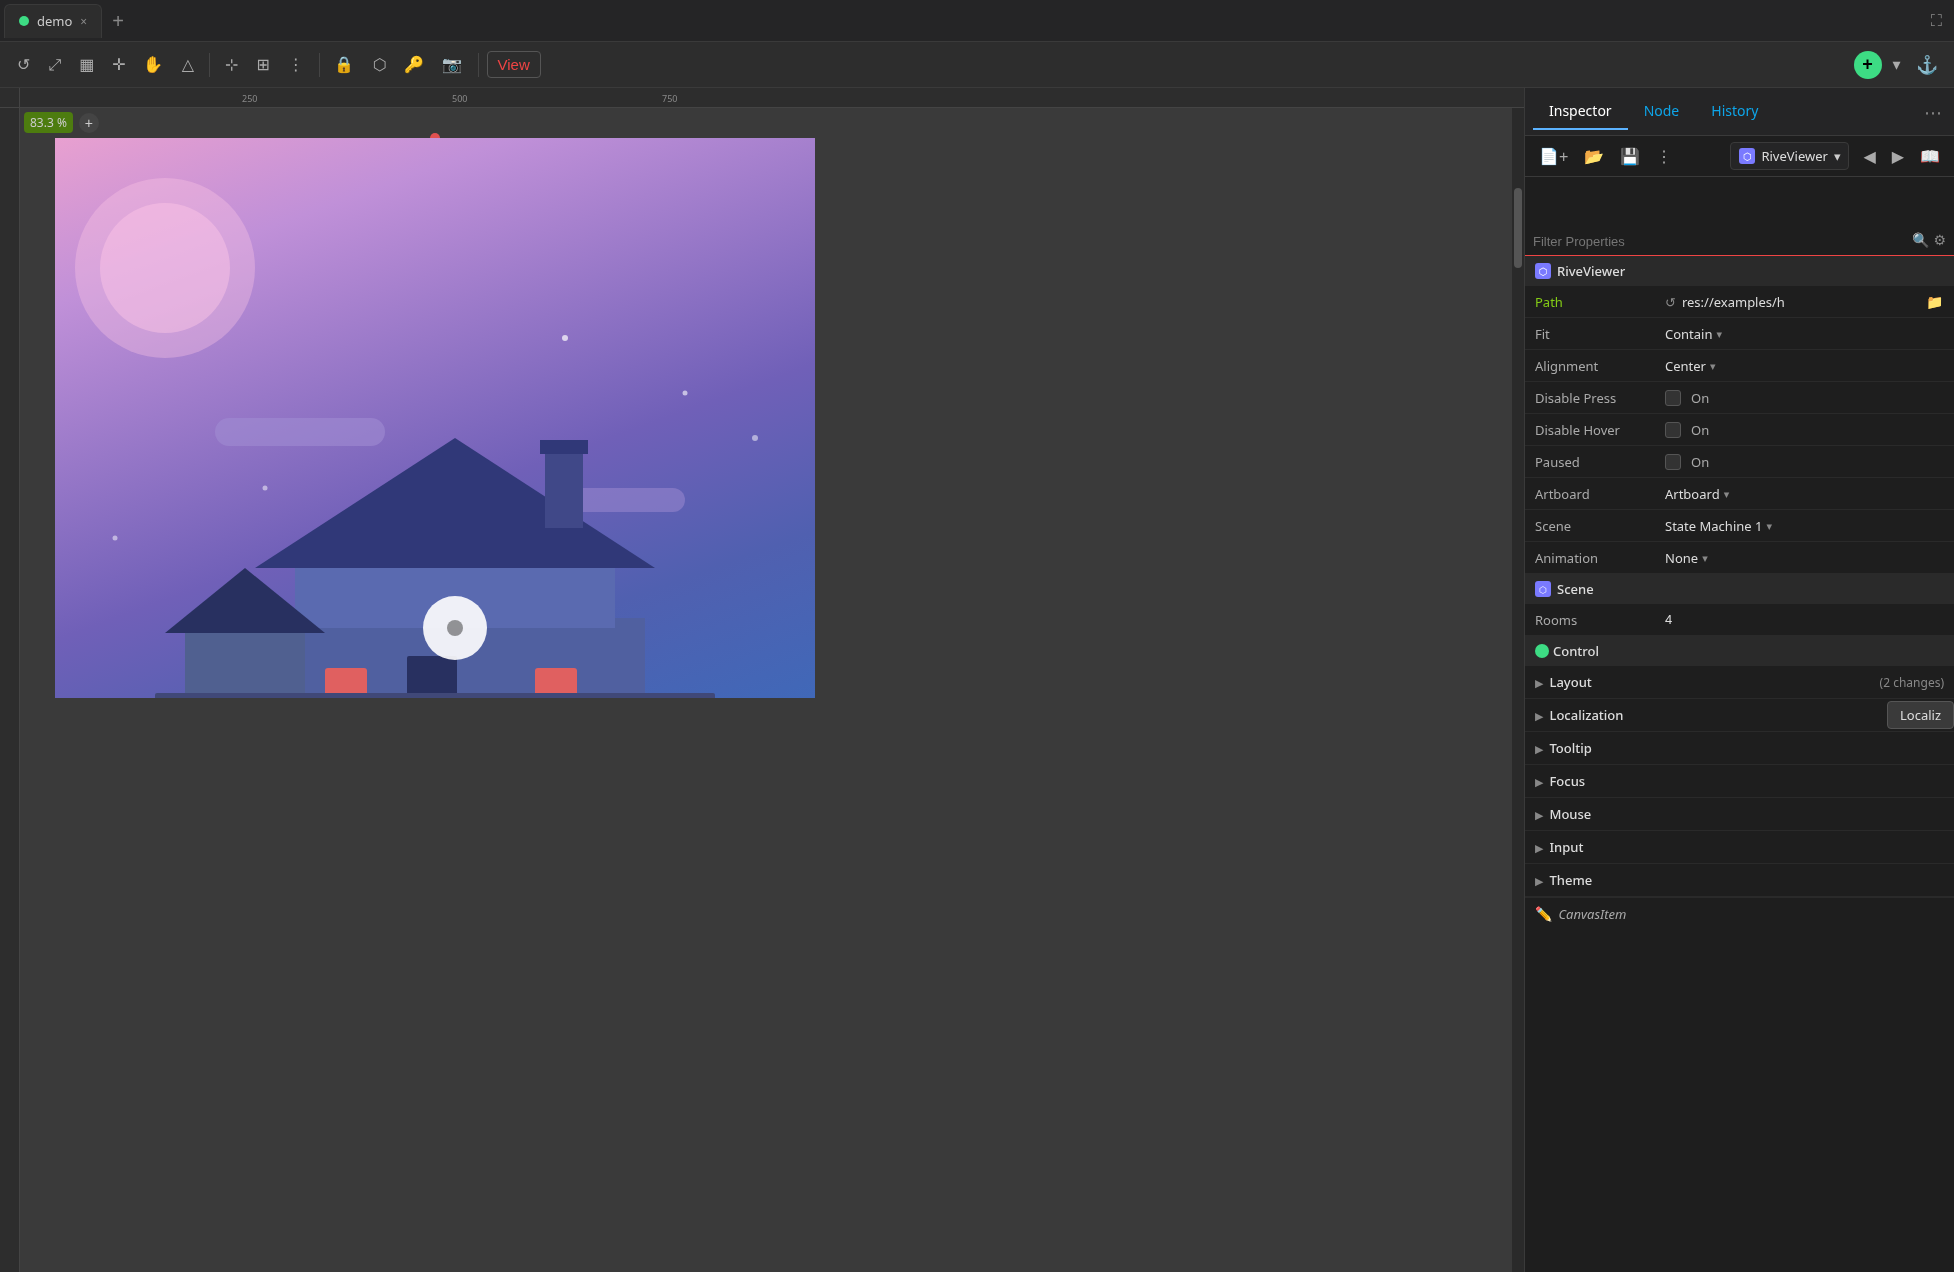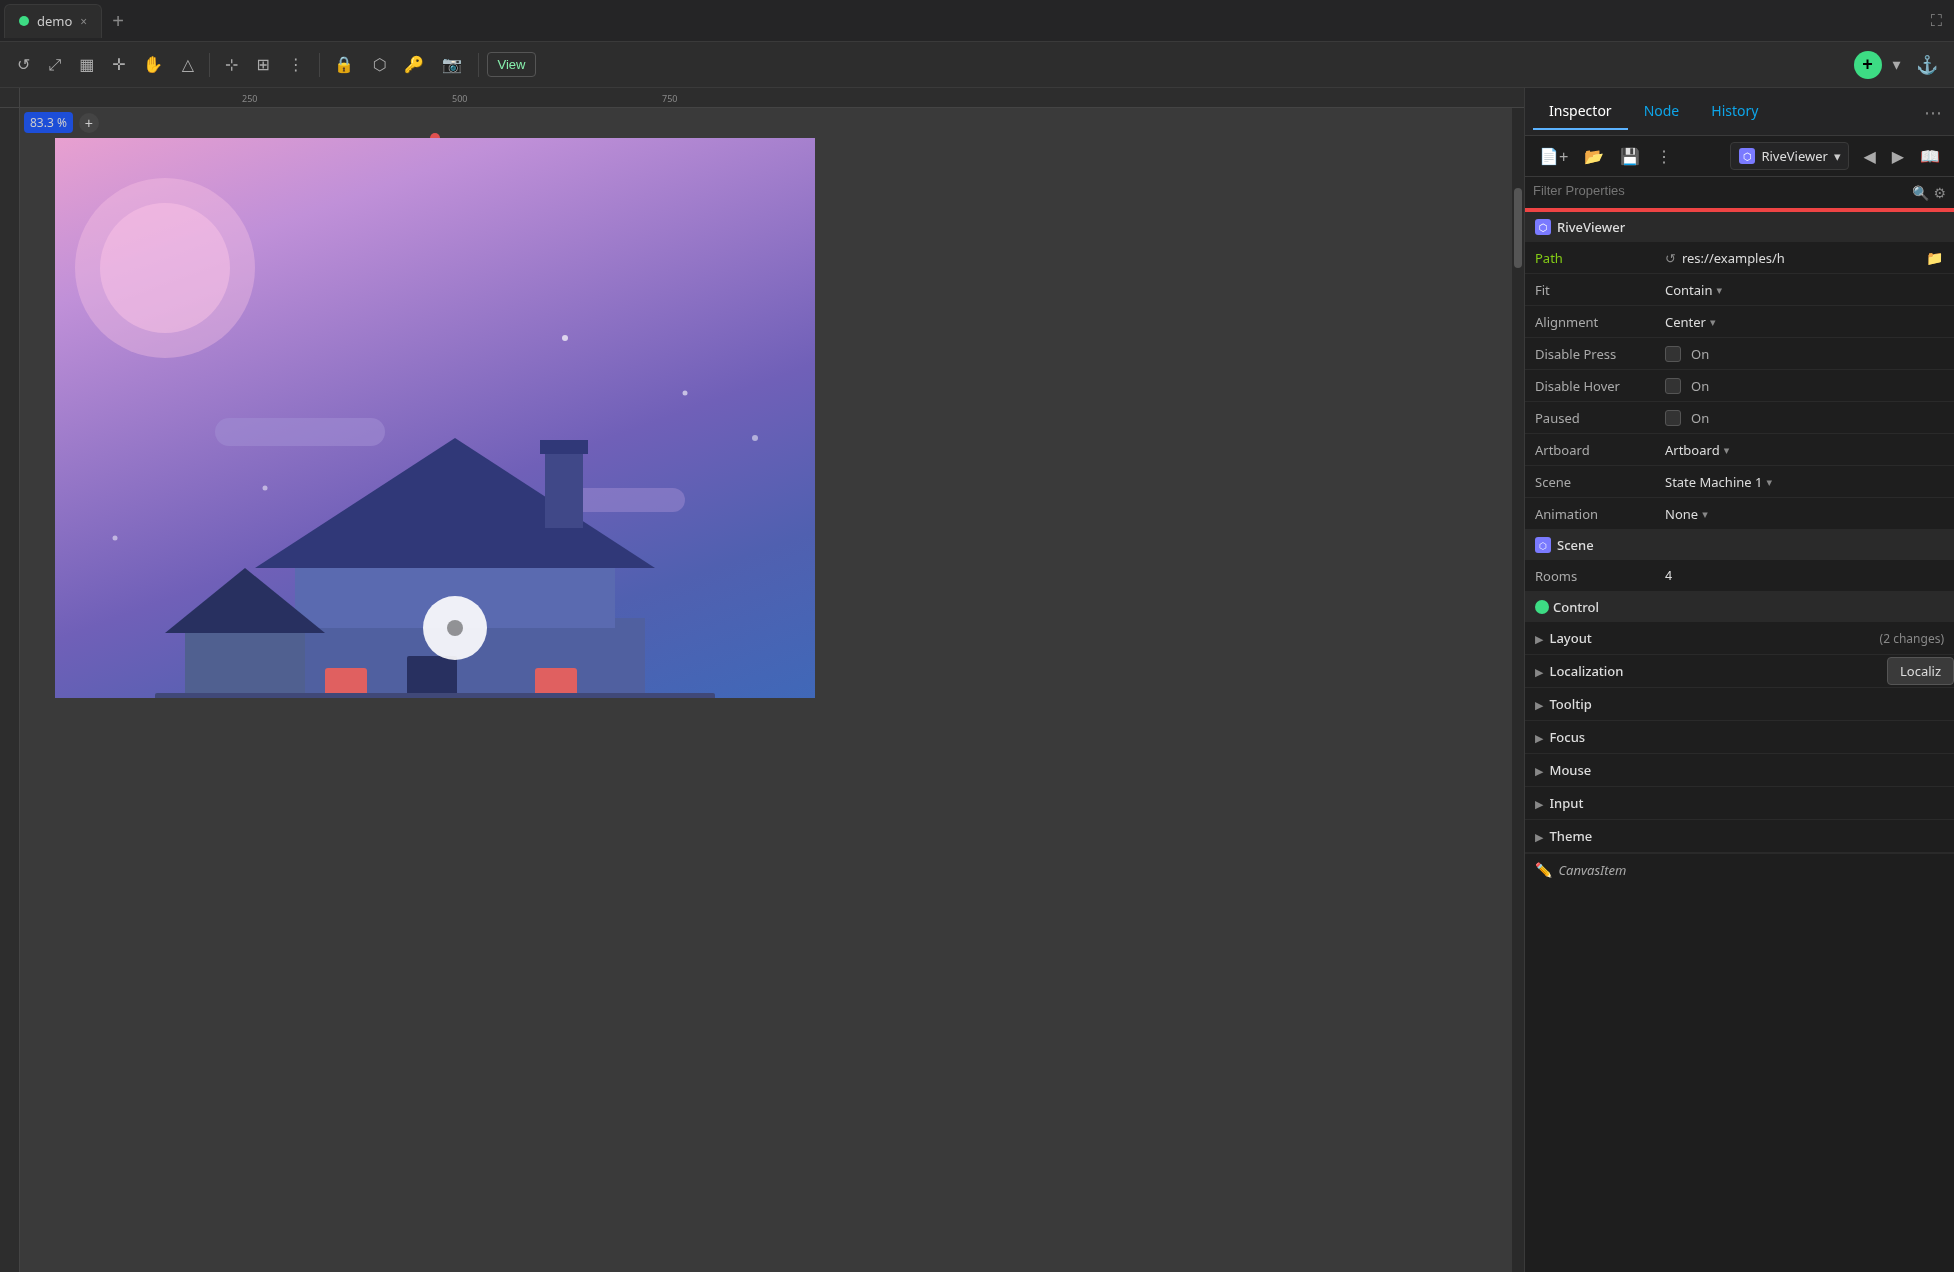--- a/index.html
+++ b/index.html
@@ -92,24 +92,24 @@
     .toolbar-sep {
       width: 1px;
       height: 24px;
       background: #444;
       margin: 0 4px;
     }
     .toolbar-view-btn {
       border: 1px solid #555;
       border-radius: 4px;
       padding: 4px 10px;
-      color: #86efac;
+      color: #ef4444;
       background: none;
       cursor: pointer;
-      font-size: 13px;
+      font-size: 15px;
     }
     .toolbar-add-btn {
       background: #3ddc84;
       border: none;
       border-radius: 50%;
       width: 28px; height: 28px;
       color: #000;
       font-size: 18px;
       cursor: pointer;
       display: flex;
@@ -185,21 +185,21 @@
     .zoom-bar {
       position: absolute;
       top: 24px;
       left: 24px;
       display: flex;
       align-items: center;
       gap: 6px;
       z-index: 20;
     }
     .zoom-label {
-      background: #1d4ed8;
+      background: #4d7c0f;
       border-radius: 4px;
       padding: 2px 6px;
       font-size: 12px;
       color: #ccc;
     }
     .zoom-add {
       background: #444;
       border: none;
       border-radius: 50%;
       width: 20px; height: 20px;
@@ -354,24 +354,25 @@
     }
     .node-name {
       flex: 1;
       font-size: 13px;
       color: #ddd;
     }
 
     
     .filter-bar {
       display: flex;
-      align-items: flex-start;
+      align-items: flex-end;
       padding: 6px 8px;
       gap: 4px;
-      border-bottom: 4px solid #ef4444;
+      border-bottom: 1px solid #ef4444;
+      margin-top: 47px;
     }
     .filter-input {
       flex: 1;
       background: none;
       border: none;
       color: #888;
       font-size: 13px;
       outline: none;
     }
     .filter-icon {

